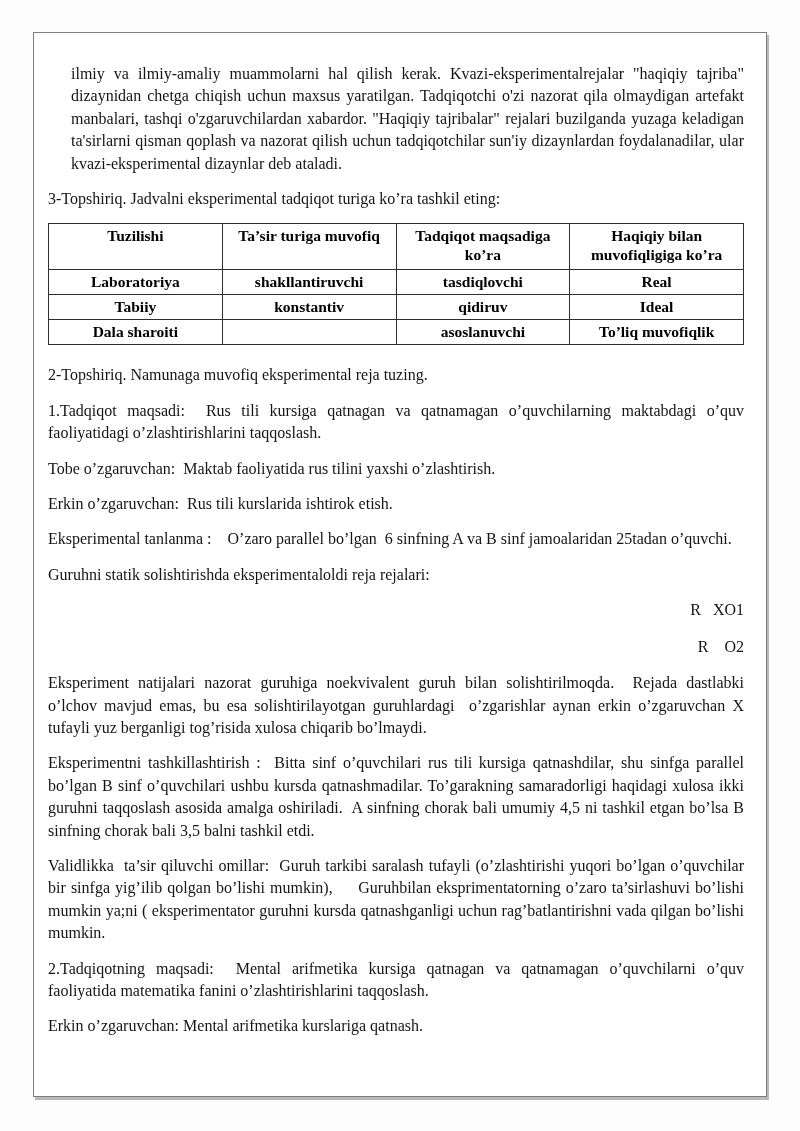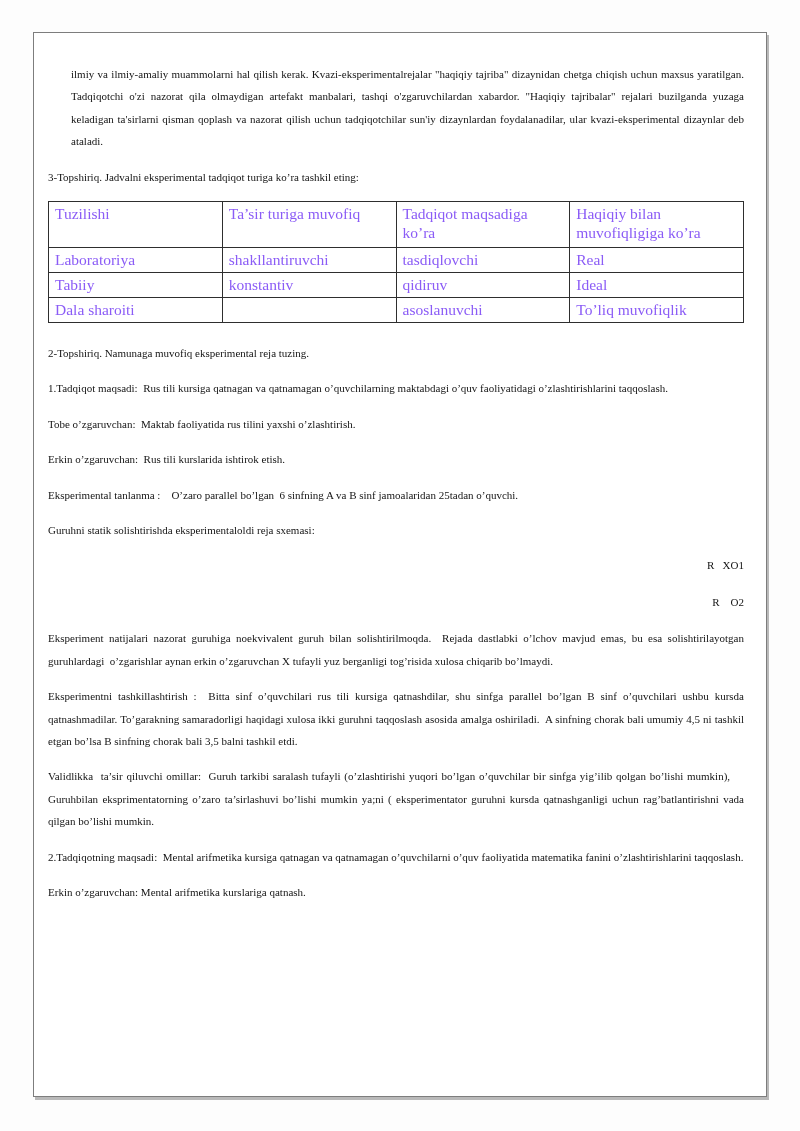--- a/index.html
+++ b/index.html
@@ -25,48 +25,48 @@
     height: 1065px;
     box-sizing: border-box;
     background: #ffffff;
     border: 1px solid #7d7d7d;
     box-shadow: 2px 3px 0 rgba(130,130,130,0.55);
     padding: 30px 22px 20px 14px;
     overflow: hidden;
   }
   .para {
     margin: 0 0 13px 0;
-    font-size: 11px;
+    font-size: 16px;
     line-height: 22.4px;
     text-align: justify;
     color: #141414;
   }
   .para.indented {
     margin-left: 23px;
   }
   .para.scheme {
     text-align: right;
     margin-bottom: 14px;
   }
   table.doc-table {
     width: 100%;
     border-collapse: collapse;
     table-layout: fixed;
     margin: 6px 0 19px 0;
   }
   table.doc-table th,
   table.doc-table td {
     border: 1px solid #2e2e2e;
-    font-weight: normal;
-    text-align: left;
+    font-weight: bold;
+    text-align: center;
     vertical-align: top;
     font-size: 15.5px;
     line-height: 19px;
     padding: 2px 6px 3px 6px;
-    color: #8b5cf6;
+    color: #000000;
     height: 19px;
     overflow: hidden;
   }
   table.doc-table th { height: 40px; }
 </style>
 </head>
 <body>
 
 <div class="canvas">
   <div class="sheet">
@@ -104,21 +104,21 @@
           <td>To’liq muvofiqlik</td>
         </tr>
       </tbody>
     </table>
 
     <p class="para">2-Topshiriq. Namunaga muvofiq eksperimental reja tuzing.</p>
     <p class="para">1.Tadqiqot maqsadi:&nbsp; Rus tili kursiga qatnagan va qatnamagan o’quvchilarning maktabdagi o’quv faoliyatidagi o’zlashtirishlarini taqqoslash.</p>
     <p class="para">Tobe o’zgaruvchan:&nbsp; Maktab faoliyatida rus tilini yaxshi o’zlashtirish.</p>
     <p class="para">Erkin o’zgaruvchan:&nbsp; Rus tili kurslarida ishtirok etish.</p>
     <p class="para">Eksperimental tanlanma :&nbsp;&nbsp;&nbsp; O’zaro parallel bo’lgan &nbsp;6 sinfning A va B sinf jamoalaridan 25tadan o’quvchi.</p>
-    <p class="para">Guruhni statik solishtirishda eksperimentaloldi reja sxemasi:</p>
+    <p class="para">Guruhni statik solishtirishda eksperimentaloldi reja rejalari:</p>
     <p class="para scheme">R&nbsp;&nbsp; XO1</p>
     <p class="para scheme">R&nbsp;&nbsp;&nbsp; O2</p>
     <p class="para">Eksperiment natijalari nazorat guruhiga noekvivalent guruh bilan solishtirilmoqda.&nbsp; Rejada dastlabki o’lchov mavjud emas, bu esa solishtirilayotgan guruhlardagi&nbsp; o’zgarishlar aynan erkin o’zgaruvchan X tufayli yuz berganligi tog’risida xulosa chiqarib bo’lmaydi.</p>
     <p class="para">Eksperimentni tashkillashtirish :&nbsp; Bitta sinf o’quvchilari rus tili kursiga qatnashdilar, shu sinfga parallel bo’lgan B sinf o’quvchilari ushbu kursda qatnashmadilar. To’garakning samaradorligi haqidagi xulosa ikki guruhni taqqoslash asosida amalga oshiriladi.&nbsp; A sinfning chorak bali umumiy 4,5 ni tashkil etgan bo’lsa B sinfning chorak bali 3,5 balni tashkil etdi.</p>
     <p class="para">Validlikka&nbsp; ta’sir qiluvchi omillar:&nbsp; Guruh tarkibi saralash tufayli (o’zlashtirishi yuqori bo’lgan o’quvchilar bir sinfga yig’ilib qolgan bo’lishi mumkin),&nbsp;&nbsp;&nbsp;&nbsp; Guruhbilan eksprimentatorning o’zaro ta’sirlashuvi bo’lishi mumkin ya;ni ( eksperimentator guruhni kursda qatnashganligi uchun rag’batlantirishni vada qilgan bo’lishi mumkin.</p>
     <p class="para">2.Tadqiqotning maqsadi:&nbsp; Mental arifmetika kursiga qatnagan va qatnamagan o’quvchilarni o’quv faoliyatida matematika fanini o’zlashtirishlarini taqqoslash.</p>
     <p class="para">Erkin o’zgaruvchan: Mental arifmetika kurslariga qatnash.</p>
 
   </div>
 </div>

